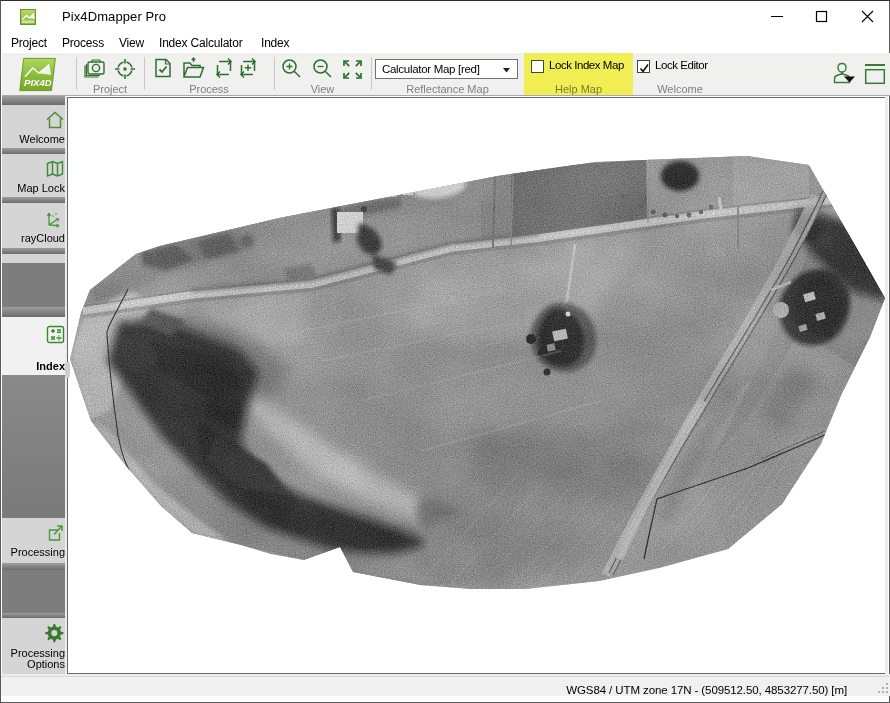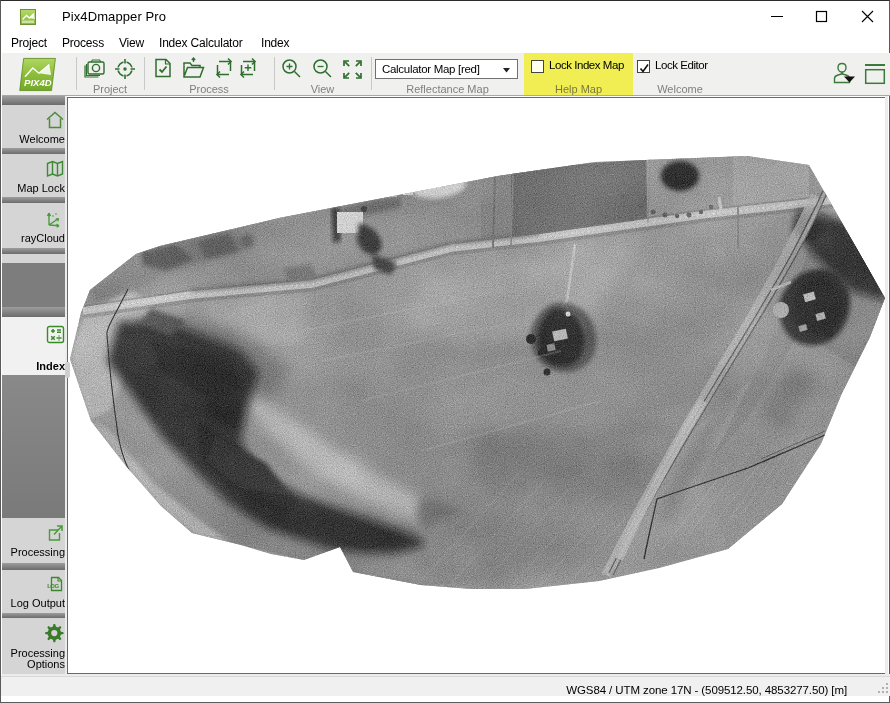--- a/index.html
+++ b/index.html
@@ -204,28 +204,20 @@
     </div>
     <div style="position:absolute;top:279px;left:0;width:63px;height:143px;background:linear-gradient(#898989,#7a7a7a)"></div>
     <div class="sbtn" style="top:422px;height:45px">
       <svg style="margin-top:5px" width="20" height="20" viewBox="0 0 20 20" fill="none" stroke="#4a9a3a" stroke-width="1.4">
         <path d="M13 7 L4.5 7 L4.5 17 L14.5 17 L14.5 10"></path>
         <path d="M9 11.5 L16.5 3.5 M12 3 L17 3 L17 8" stroke-width="1.5"></path>
       </svg>
       <div class="lab">Processing</div>
     </div>
     <div class="sbsep" style="top:467px;height:7px"></div>
-    <div class="sbtn" style="top:474px;height:43px">
-      <svg style="margin-top:4px" width="20" height="20" viewBox="0 0 20 20" fill="none" stroke="#3a8a2a" stroke-width="1.3">
-        <path d="M6.5 3.5 L13.5 3.5 L16.5 6.5 L16.5 16.5 L6.5 16.5 Z"></path>
-        <path d="M13 3.5 L13 7 L16.5 7" stroke-width="1.1"></path>
-        <text x="2.2" y="13.6" font-size="6" fill="#3a8a2a" stroke="none" font-family="Liberation Sans" font-weight="bold" style="letter-spacing:-0.5px">LOG</text>
-      </svg>
-      <div class="lab">Log Output</div>
-    </div>
     <div class="sbsep" style="top:517px;height:5px"></div>
     <div class="sbtn" style="top:522px;height:56px">
       <svg style="margin-top:5px" width="21" height="21" viewBox="0 0 21 21">
         <path d="M10.5 2 L12.2 2 L12.8 4.6 L14.9 5.5 L17.2 4.1 L18.4 5.3 L17 7.6 L17.9 9.7 L20.5 10.3 L20.5 12 L17.9 12.6 L17 14.7 L18.4 17 L17.2 18.2 L14.9 16.8 L12.8 17.7 L12.2 20.3 L10.5 20.3 L9.9 17.7 L7.8 16.8 L5.5 18.2 L4.3 17 L5.7 14.7 L4.8 12.6 L2.2 12 L2.2 10.3 L4.8 9.7 L5.7 7.6 L4.3 5.3 L5.5 4.1 L7.8 5.5 L9.9 4.6 Z" fill="#3a7a2a" transform="translate(-1,-1)"></path>
         <circle cx="10.3" cy="10.1" r="3.1" fill="#d5d5d5"></circle>
       </svg>
       <div class="lab">Processing<br>Options</div>
     </div>
   </div>
   <div id="canvas">

